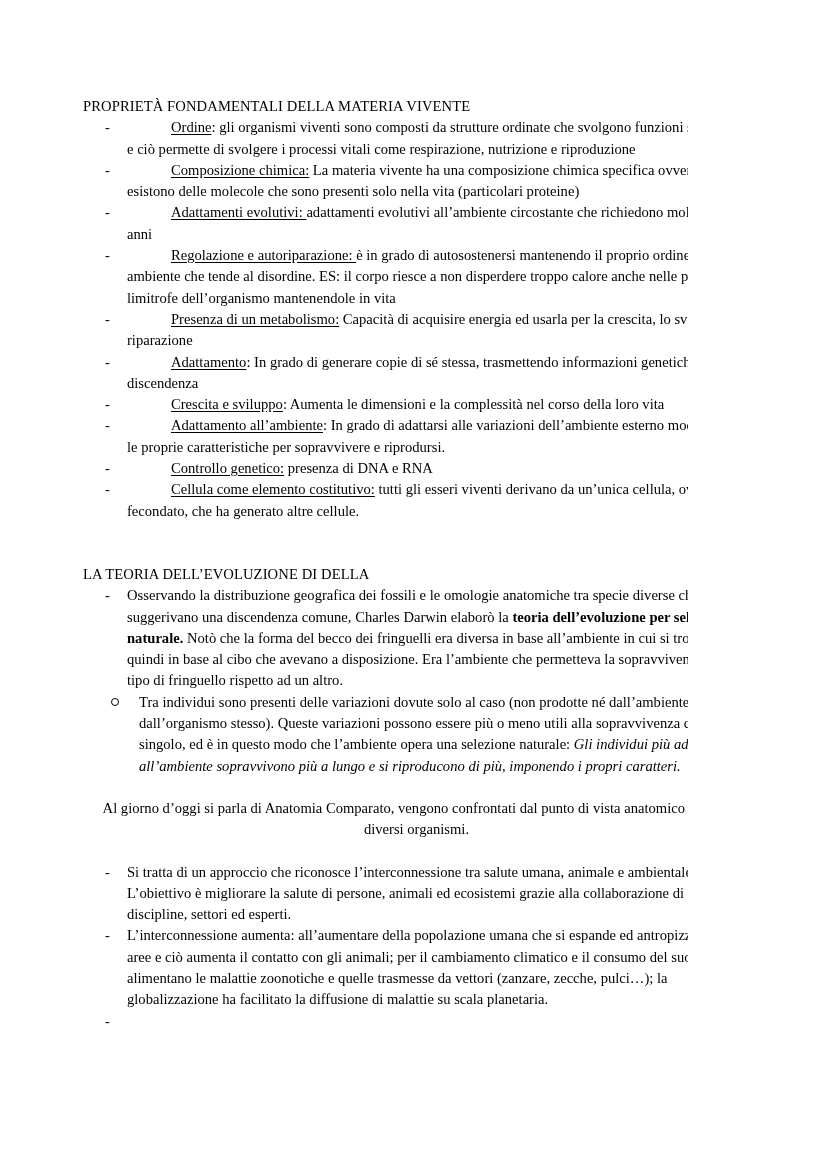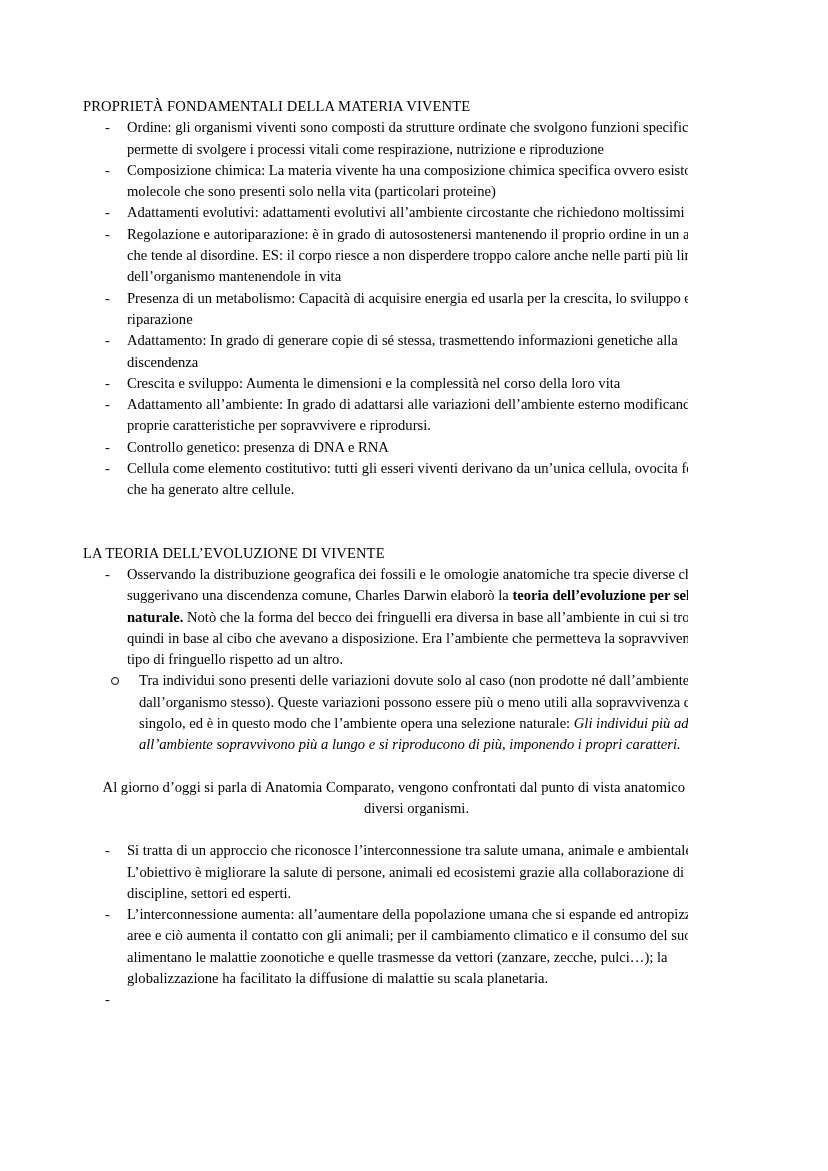--- a/index.html
+++ b/index.html
@@ -94,21 +94,21 @@
 
   
   p.para {
     margin: 0;
     font-size: 14.6px;
     line-height: 21.3px;
     text-align: center;
   }
 
   
-  .u   { text-underline-offset: 2px; }
+  .u   { text-decoration: underline; text-underline-offset: 2px; margin-left: 44px; }
   .b   { font-weight: bold; }
   .it  { font-style: italic; }
 </style>
 </head>
 <body>
 
 <div class="page">
   <div class="content">
 
     <h1 class="section-heading">PROPRIETÀ FONDAMENTALI DELLA MATERIA VIVENTE</h1>
@@ -141,21 +141,21 @@
       <li>
         <span class="bullet-dash">-</span><span class="u">Controllo genetico:</span><span> presenza di DNA e RNA</span>
       </li>
       <li>
         <span class="bullet-dash">-</span><span class="u">Cellula come elemento costitutivo:</span><span> tutti gli esseri viventi derivano da un’unica cellula, ovocita fecondato, che ha generato altre cellule.</span>
       </li>
     </ul>
 
     <div class="gap-2"></div>
 
-    <h1 class="section-heading">LA TEORIA DELL’EVOLUZIONE DI VIVENTE</h1>
+    <h1 class="section-heading">LA TEORIA DELL’EVOLUZIONE DI DELLA</h1>
 
     <ul class="level1">
       <li>
         <span class="bullet-dash">-</span><span>Osservando la distribuzione geografica dei fossili e le omologie anatomiche tra specie diverse che suggerivano una discendenza comune, Charles Darwin elaborò la </span><span class="b">teoria dell’evoluzione per selezione naturale.</span><span> Notò che la forma del becco dei fringuelli era diversa in base all’ambiente in cui si trovavano e quindi in base al cibo che avevano a disposizione. Era l’ambiente che permetteva la sopravvivenza di un tipo di fringuello rispetto ad un altro.</span>
       </li>
     </ul>
 
     <ul class="level2">
       <li>
         <span class="bullet-circle"><span class="ring"></span></span><span>Tra individui sono presenti delle variazioni dovute solo al caso (non prodotte né dall’ambiente e né dall’organismo stesso). Queste variazioni possono essere più o meno utili alla sopravvivenza del singolo, ed è in questo modo che l’ambiente opera una selezione naturale: </span><span class="it">Gli individui più adatti all’ambiente sopravvivono più a lungo e si riproducono di più, imponendo i propri caratteri.</span>

